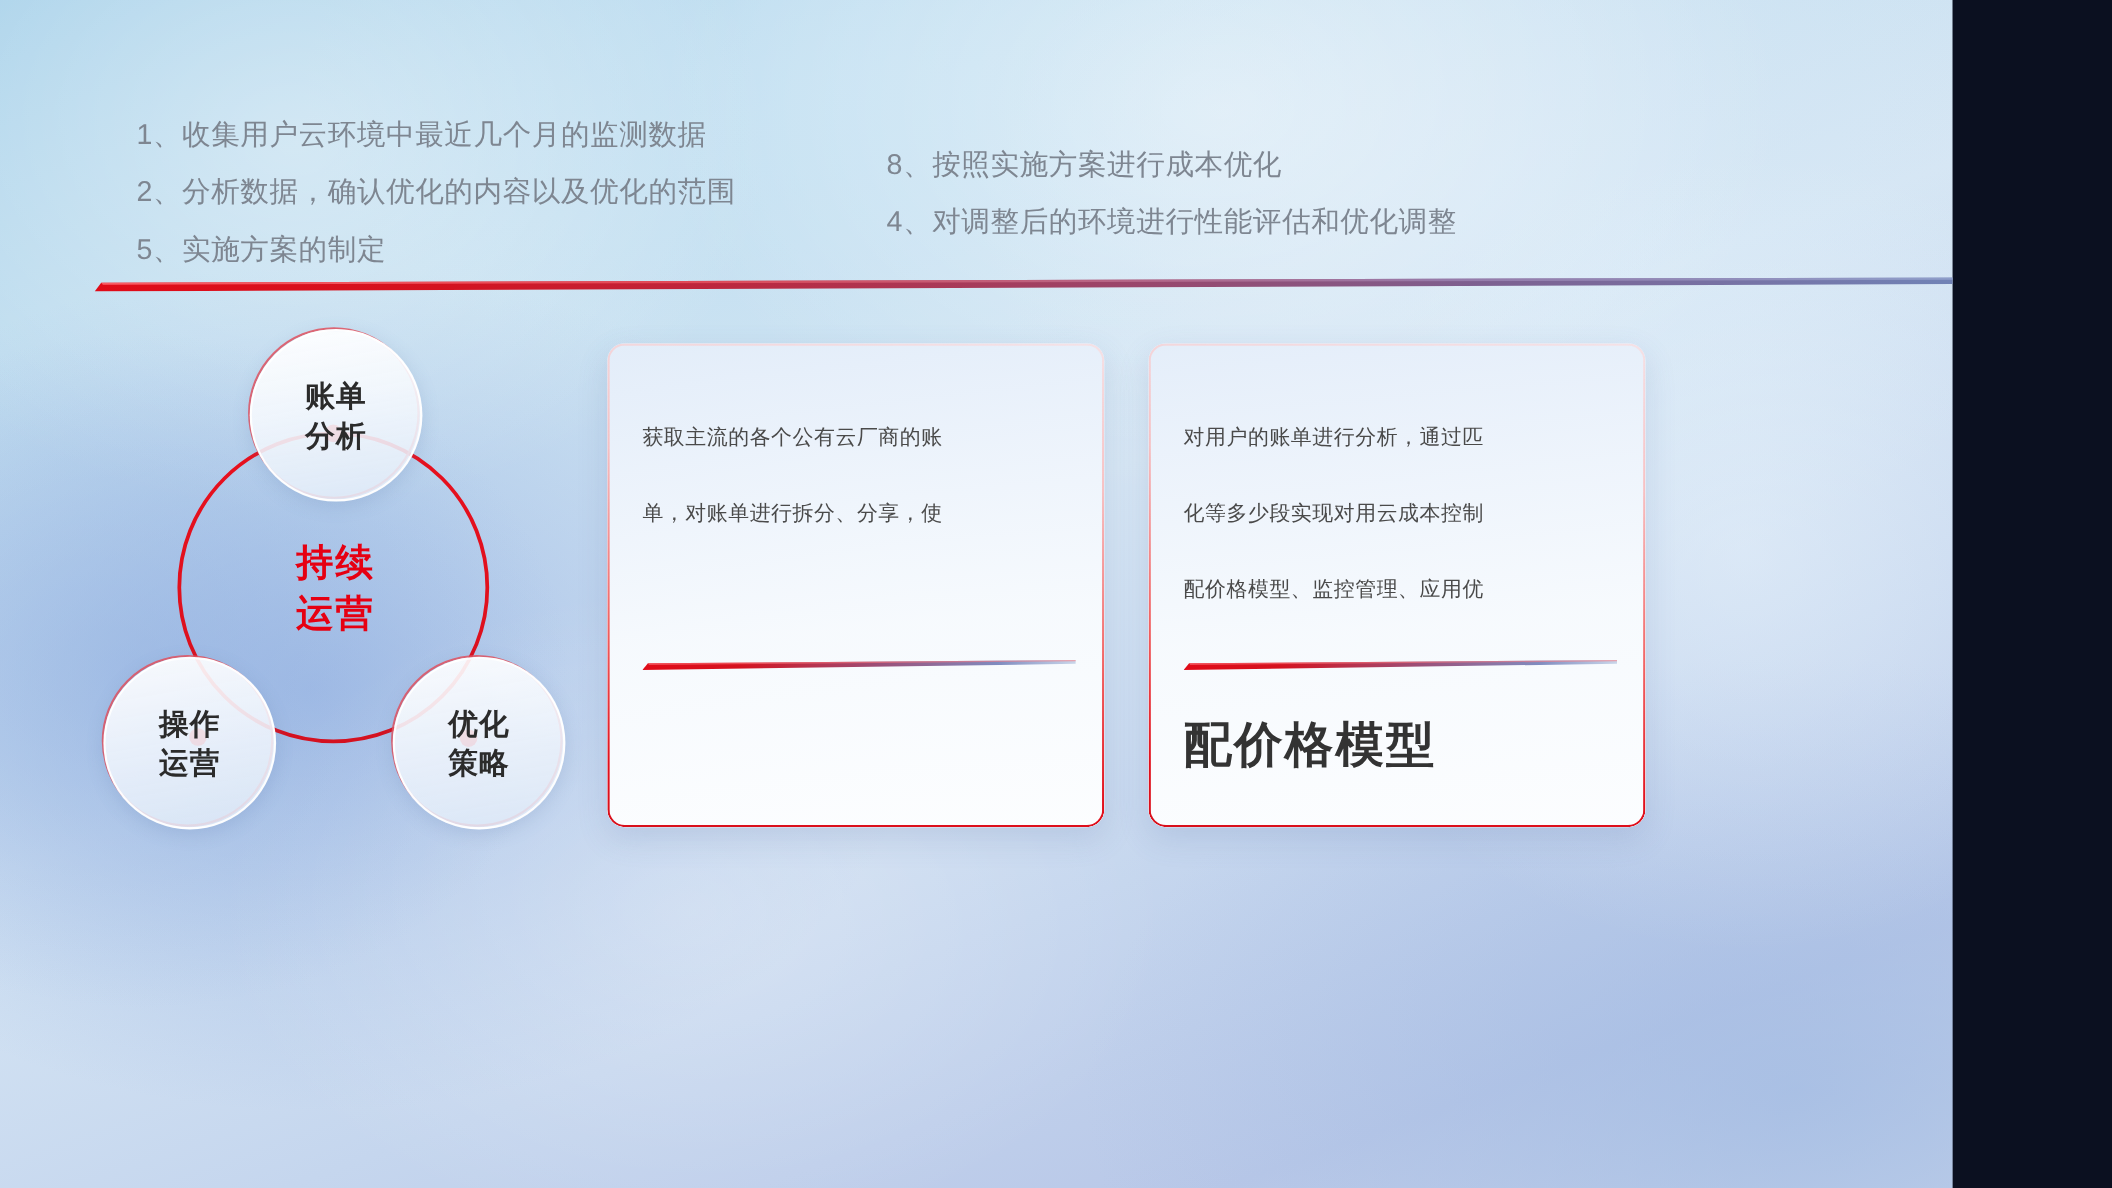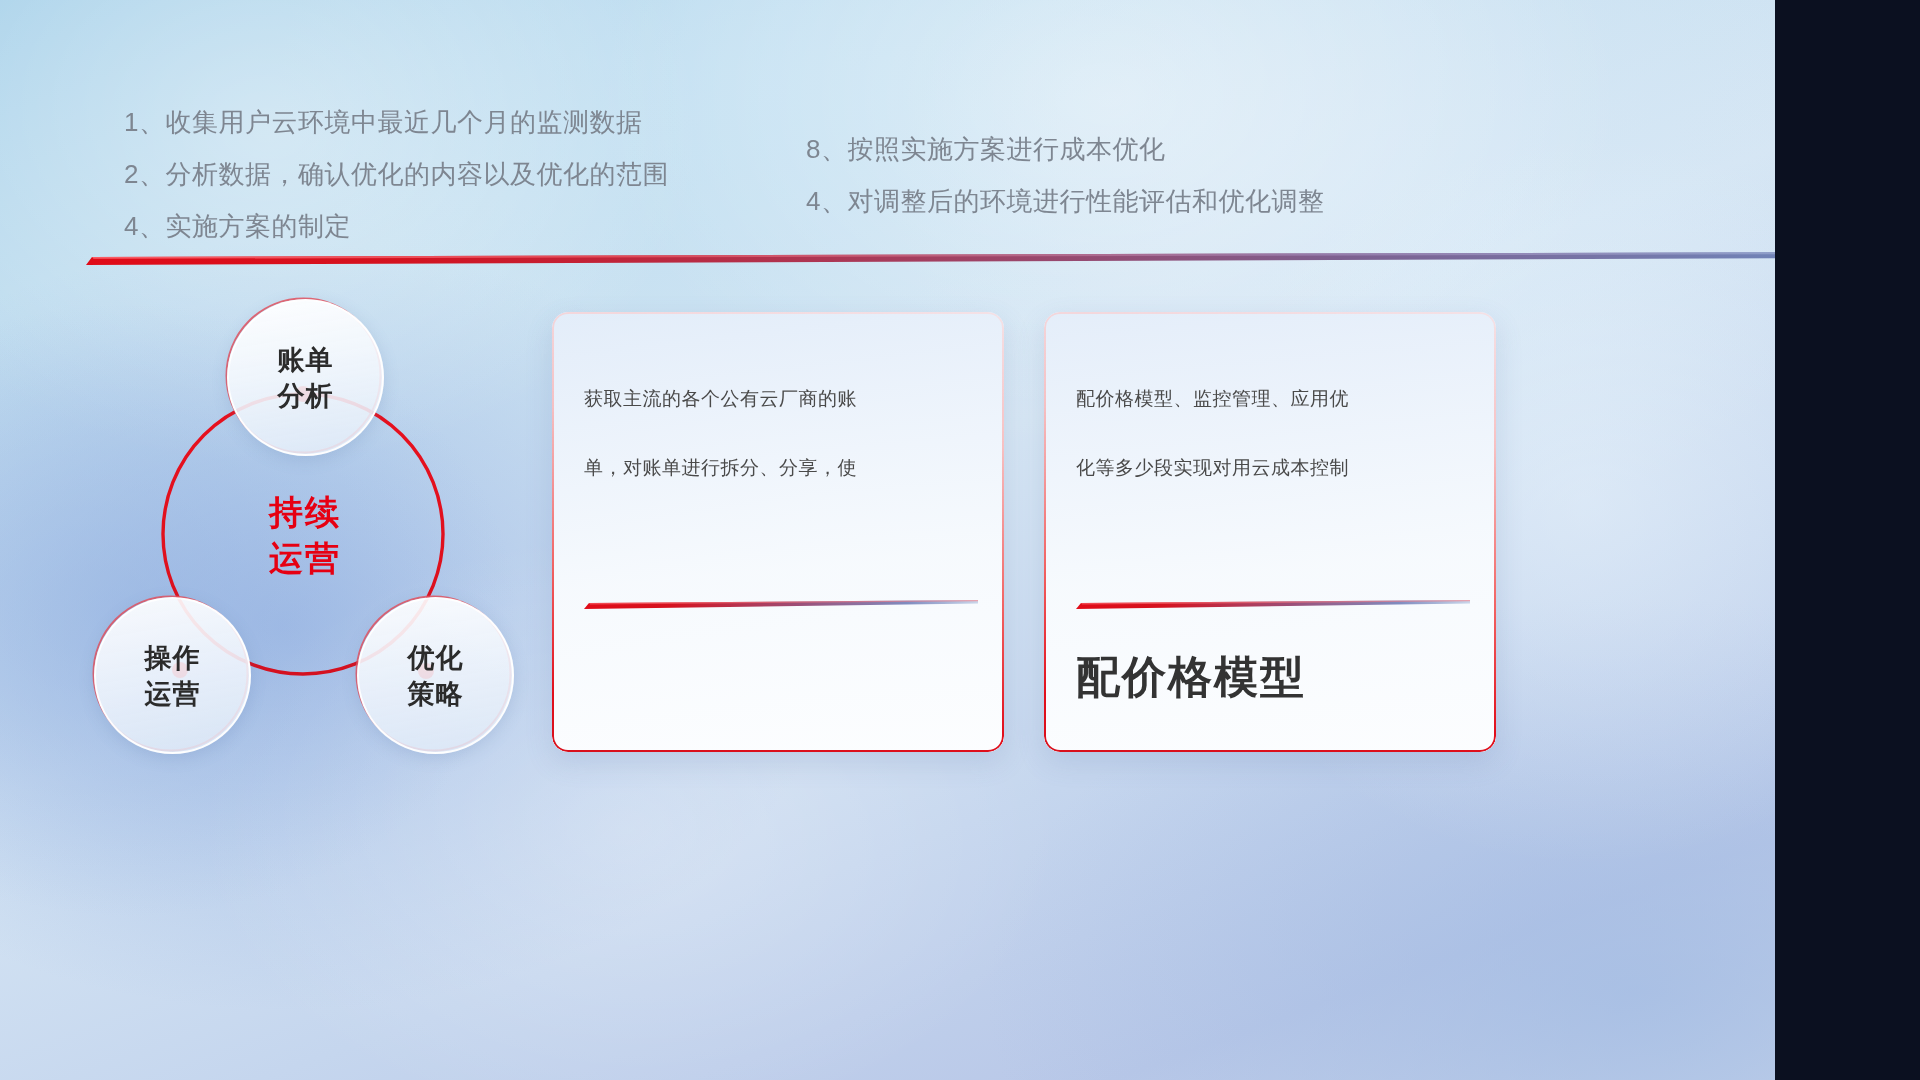--- a/index.html
+++ b/index.html
@@ -214,21 +214,21 @@
 
   <div class="glow glow-a"></div>
   <div class="glow glow-b"></div>
   <div class="glow glow-c"></div>
   <div class="glow glow-d"></div>
   <div class="glow glow-e"></div>
 
   <div class="bullets left">
     <span class="line">1、收集用户云环境中最近几个月的监测数据</span>
     <span class="line">2、分析数据，确认优化的内容以及优化的范围</span>
-    <span class="line">4、实施方案的制定</span>
+    <span class="line">5、实施方案的制定</span>
   </div>
 
   <div class="bullets right">
     <span class="line">8、按照实施方案进行成本优化</span>
     <span class="line">4、对调整后的环境进行性能评估和优化调整</span>
   </div>
 
   <svg class="divider-main" viewBox="0 0 1748 13" preserveAspectRatio="none">
     <defs>
       <linearGradient id="gradMain" x1="0" y1="0" x2="1" y2="0">
@@ -313,22 +313,23 @@
       <path d="M0,9 L5,3 L394,0 L394,3.5 Z" fill="url(#cardRule1)"></path>
       <path d="M5,3 L394,0 L394,1.2 L6,4.6 Z" fill="#ff7a80" opacity="0.55"></path>
     </svg>
 
   </div>
 
   <div class="card card-2">
     <div class="card-border"></div>
 
     <div class="card-body">
+      <span class="ln">对用户的账单进行分析，通过匹</span>
+      <span class="ln">化等多少段实现对用云成本控制</span>
       <span class="ln">配价格模型、监控管理、应用优</span>
-      <span class="ln">化等多少段实现对用云成本控制</span>
     </div>
 
     <svg class="card-rule" viewBox="0 0 394 9" preserveAspectRatio="none">
       <defs>
         <linearGradient id="cardRule2" x1="0" y1="0" x2="1" y2="0">
           <stop offset="0%" stop-color="#e00b18"></stop>
           <stop offset="22%" stop-color="#d5121f"></stop>
           <stop offset="55%" stop-color="#9a5079"></stop>
           <stop offset="82%" stop-color="#7f8cc0"></stop>
           <stop offset="100%" stop-color="#c9d6ea"></stop>

